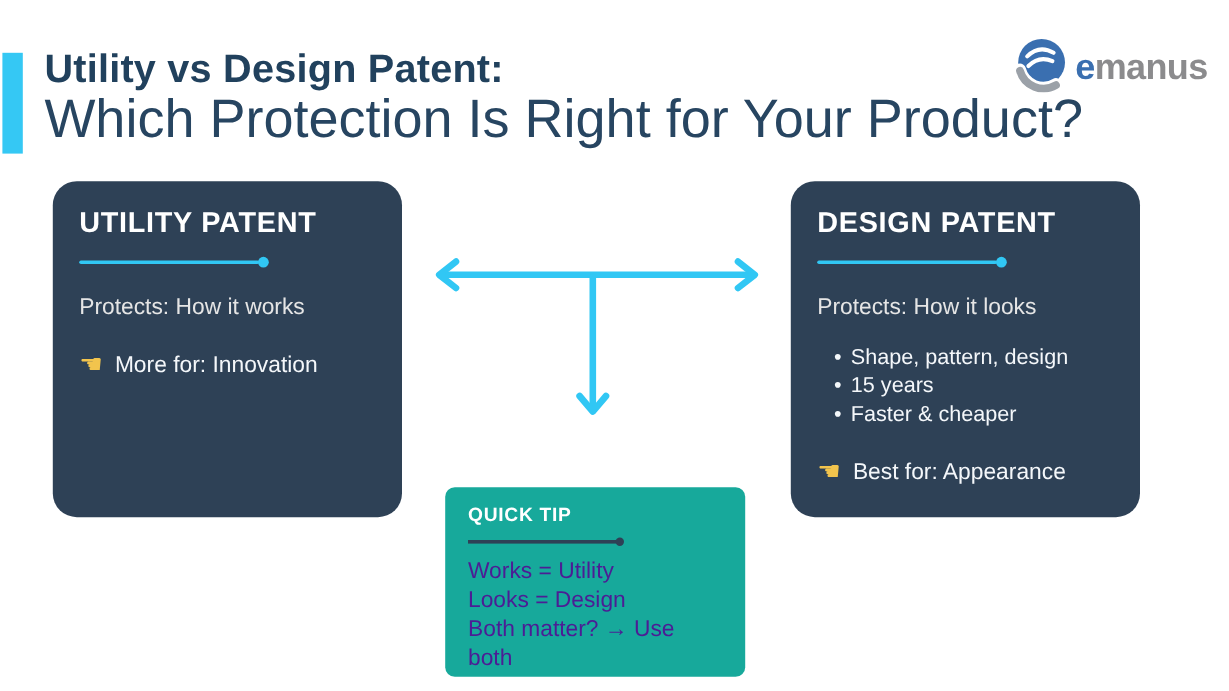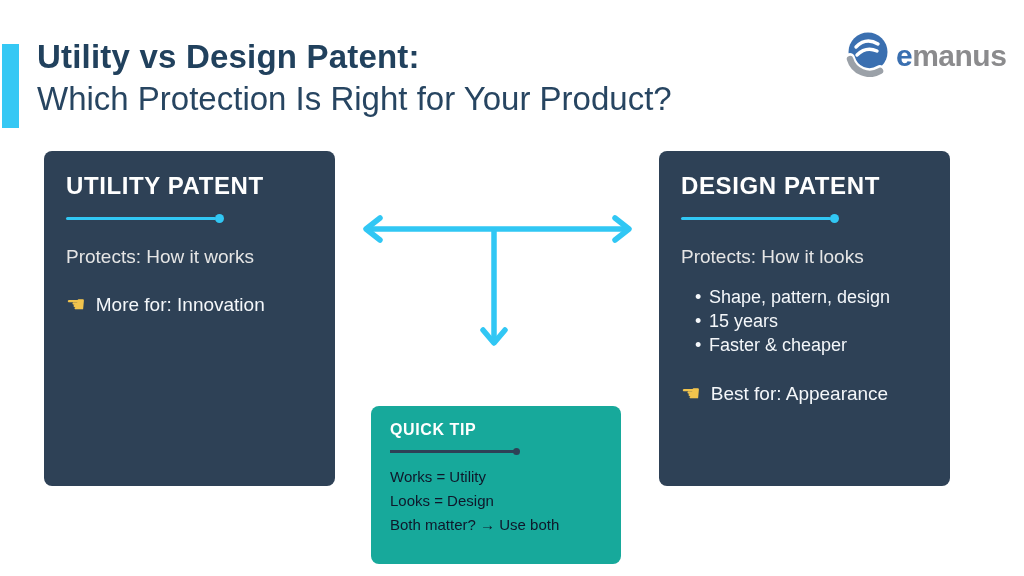--- a/index.html
+++ b/index.html
@@ -17,38 +17,38 @@
     position:absolute; left:2px; top:44px;
     width:17px; height:84px;
     background:#35C8F4;
   }
   .title-block { position:absolute; left:37px; top:36px; }
   .title-line1 {
     font-size:33px; font-weight:bold; color:#21415D;
     line-height:42px; letter-spacing:0.2px;
   }
   .title-line2 {
-    font-size:33px; font-weight:400; color:#274561;
+    font-size:45px; font-weight:400; color:#274561;
     line-height:42px;
   }
 
   
   .logo {
     position:absolute; left:845px; top:31px;
     display:flex; align-items:center; gap:5px;
   }
   .logo-text { font-size:30px; font-weight:bold; letter-spacing:-0.5px; }
   .logo-text .lt-blue { color:#3A6FB0; }
   .logo-text .lt-gray { color:#8B8B8D; }
 
   
   .card {
     position:absolute; top:151px;
-    width:291px; height:335px;
-    background:#2E4156; border-radius:8px;
+    width:291px; height:280px;
+    background:#2E4156; border-radius:20px;
     padding:21px 22px; color:#ffffff;
   }
   .card-left  { left:44px; }
   .card-right { left:659px; }
   .card-title {
     font-size:24px; font-weight:bold; letter-spacing:0.6px; color:#ffffff;
   }
   .divider { display:flex; align-items:center; margin-top:14px; }
   .divider .line { width:150px; height:3px; background:#31C7F4; border-radius:2px; }
   .divider .dot  { width:9px; height:9px; border-radius:50%; background:#31C7F4; margin-left:-1px; }
@@ -78,21 +78,21 @@
     position:absolute; left:371px; top:406px;
     width:250px; height:158px;
     background:#17A99B; border-radius:8px;
     padding:15px 19px; color:#ffffff;
   }
   .tip-title { font-size:16px; font-weight:bold; letter-spacing:0.6px; color:#ffffff; }
   .tip-divider { display:flex; align-items:center; margin-top:9px; }
   .tip-divider .line { width:124px; height:2.5px; background:#2E4156; }
   .tip-divider .dot  { width:7px; height:7px; border-radius:50%; background:#2E4156; margin-left:-1px; }
   .tip-lines { margin-top:10px; }
-  .tip-line { font-size:15px; line-height:24px; color:#0f172a; }
+  .tip-line { font-size:19px; line-height:24px; color:#4c1d95; }
 </style>
 </head>
 <body>
 
 <div class="accent-bar"></div>
 
 <div class="title-block">
   <div class="title-line1">Utility vs Design Patent:</div>
   <div class="title-line2">Which Protection Is Right for Your Product?</div>
 </div>

